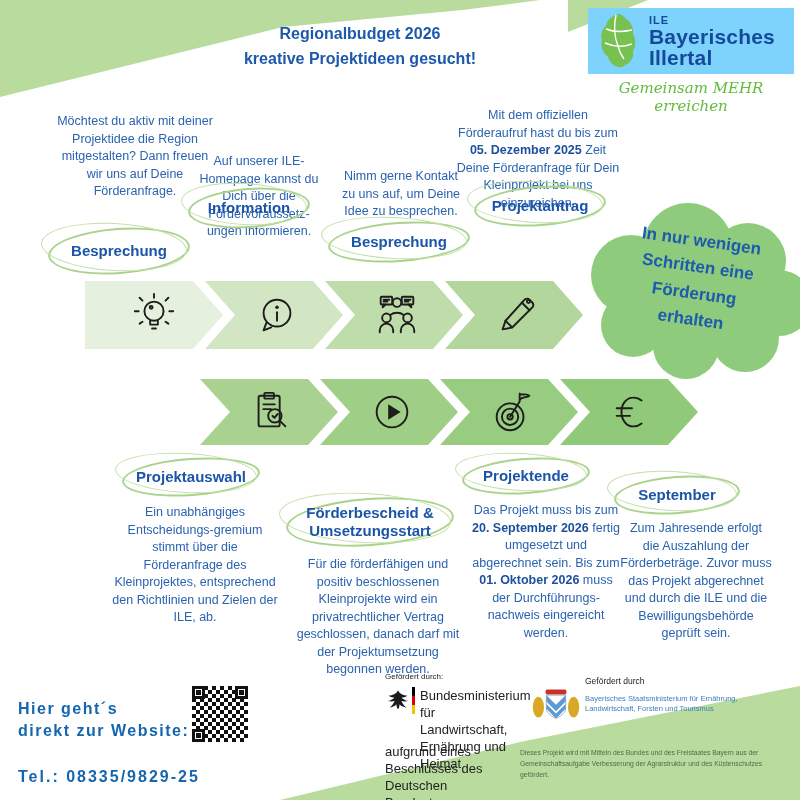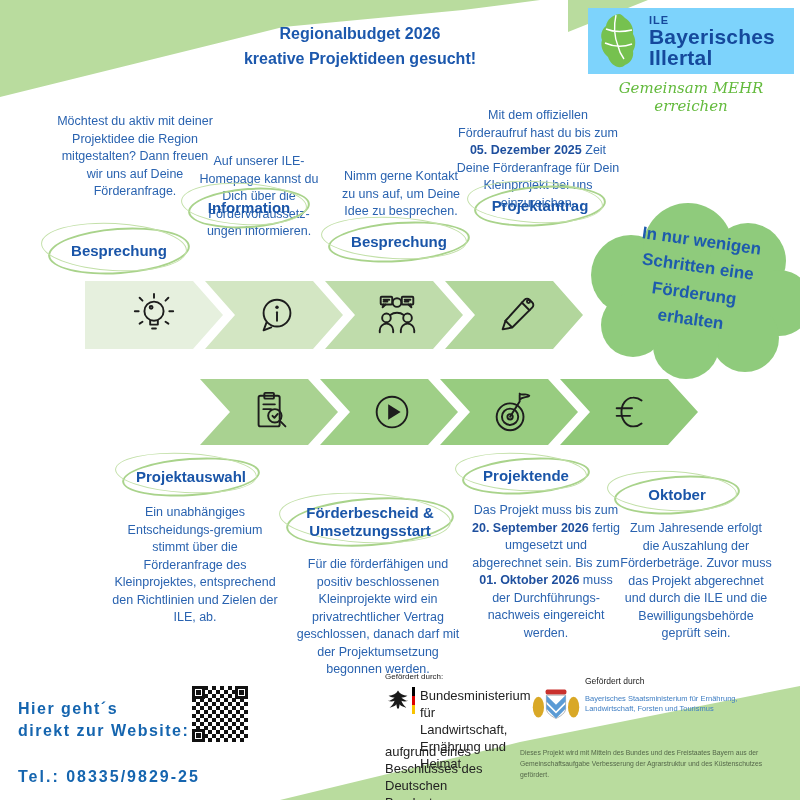--- a/index.html
+++ b/index.html
@@ -216,21 +216,21 @@
   <div class="scribble" style="left:122px;top:458px;width:138px;height:38px;">
     <span>Projektauswahl</span>
     </div>
   <div class="scribble" style="left:286px;top:498px;width:168px;height:48px;text-align:center;">
     <span>Förderbescheid &amp; Umsetzungsstart</span>
     </div>
   <div class="scribble" style="left:462px;top:458px;width:128px;height:36px;">
     <span>Projektende</span>
     </div>
   <div class="scribble" style="left:614px;top:476px;width:126px;height:38px;">
-    <span>Oktober</span>
+    <span>September</span>
     </div>
 
   <div class="abs blurb" style="left:112px;top:504px;width:166px;">Ein unabhängiges Entscheidungs-gremium stimmt über die Förderanfrage des Kleinprojektes, entsprechend den Richtlinien und Zielen der ILE, ab.</div>
   <div class="abs blurb" style="left:292px;top:556px;width:172px;">Für die förderfähigen und positiv beschlossenen Kleinprojekte wird ein privatrechtlicher Vertrag geschlossen, danach darf mit der Projektumsetzung begonnen werden.</div>
   <div class="abs blurb" style="left:470px;top:502px;width:152px;">
     <span>Das Projekt muss bis zum </span><b>20. September 2026</b><span> fertig umgesetzt und abgerechnet sein. Bis zum </span><b>01. Oktober 2026</b><span> muss der Durchführungs-nachweis eingereicht werden.</span>
   </div>
   <div class="abs blurb" style="left:620px;top:520px;width:152px;">Zum Jahresende erfolgt die Auszahlung der Förderbeträge. Zuvor muss das Projekt abgerechnet und durch die ILE und die Bewilligungsbehörde geprüft sein.</div>
 
   <div class="abs cta">

